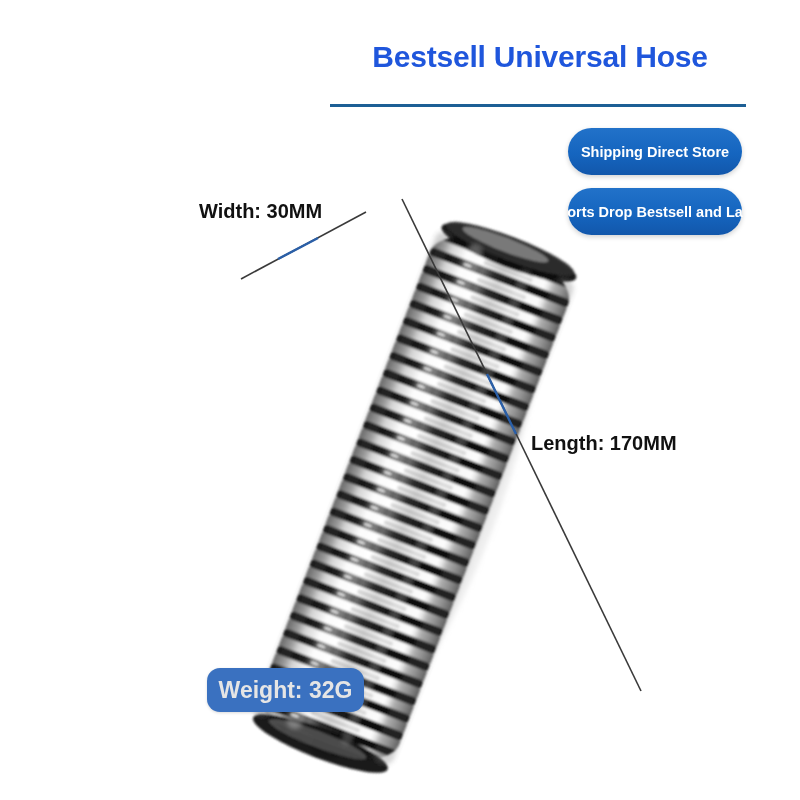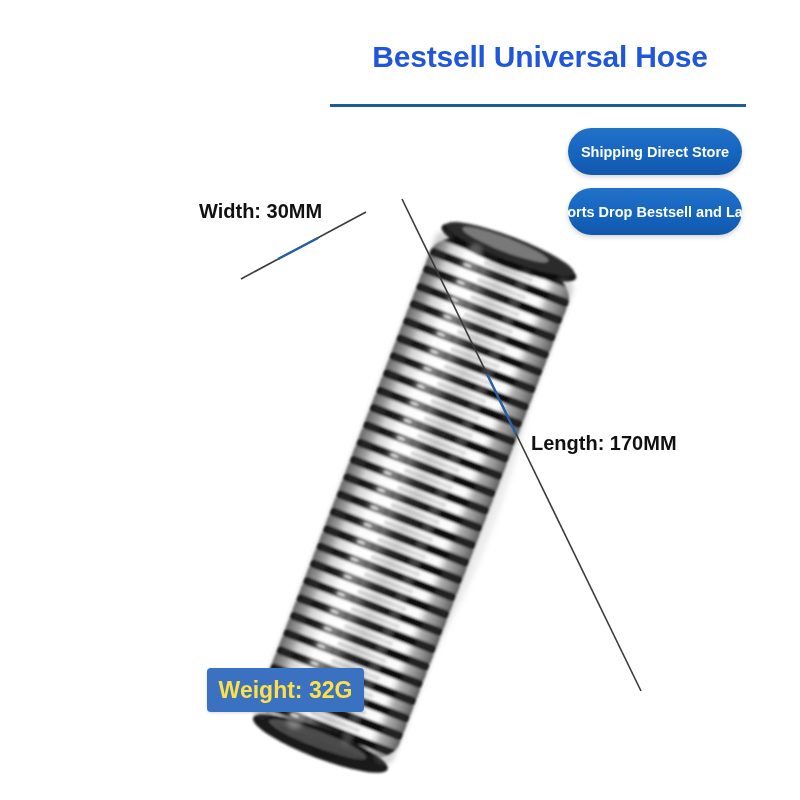--- a/index.html
+++ b/index.html
@@ -87,23 +87,23 @@
   #label-width  { left: 172px; top: 199px; margin-left: 24px; }
   #label-length { left: 528px; top: 383px; margin-top: 48px; }
 
   
   #badge-weight {
     position: absolute;
     left: 207px;
     top: 668px;
     width: 157px;
     height: 44px;
-    border-radius: 4px;
+    border-radius: 13px;
     background: #3a71c0;
-    color: #fde047;
+    color: #e5e5e5;
     font-size: 23px;
     font-weight: bold;
     display: flex;
     align-items: center;
     justify-content: center;
     white-space: nowrap;
     box-shadow: 0 1px 3px rgba(0,0,0,0.15);
   }
 
   

